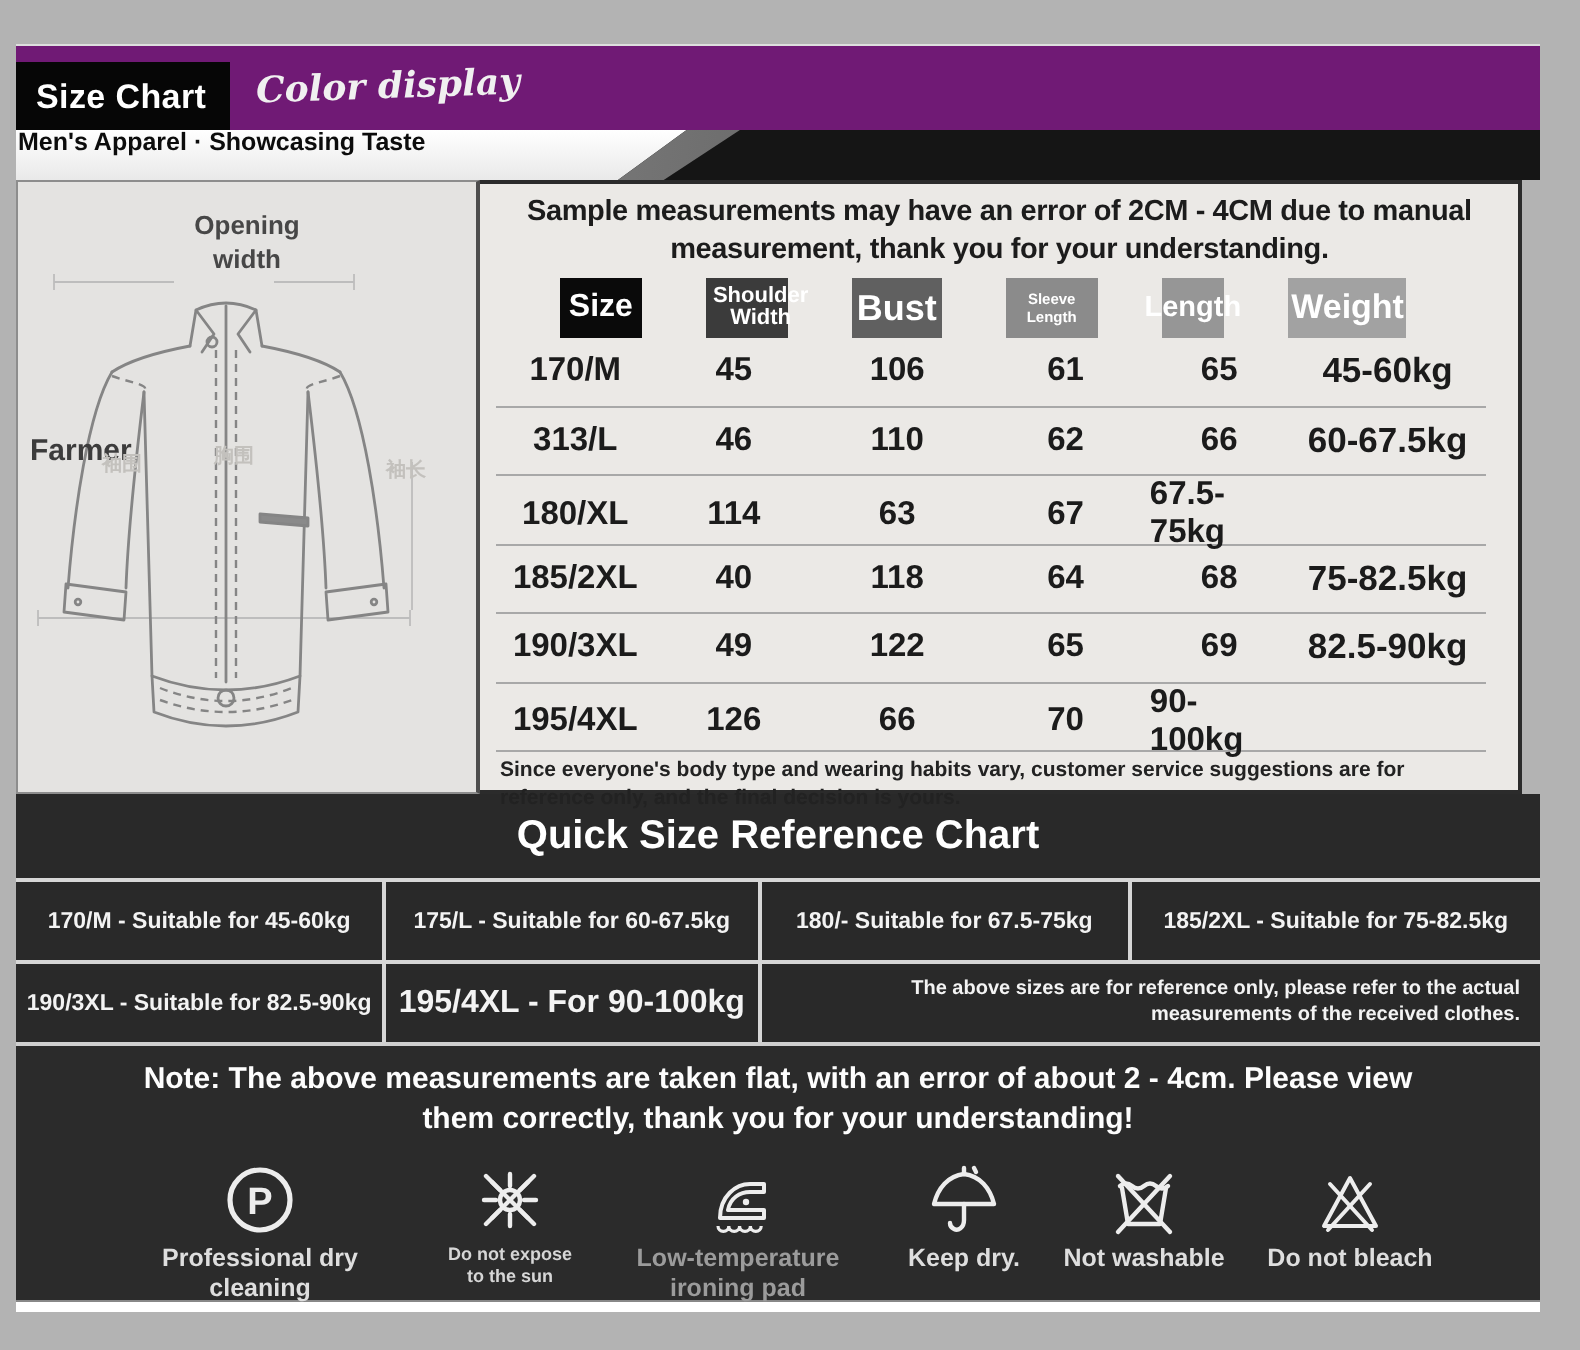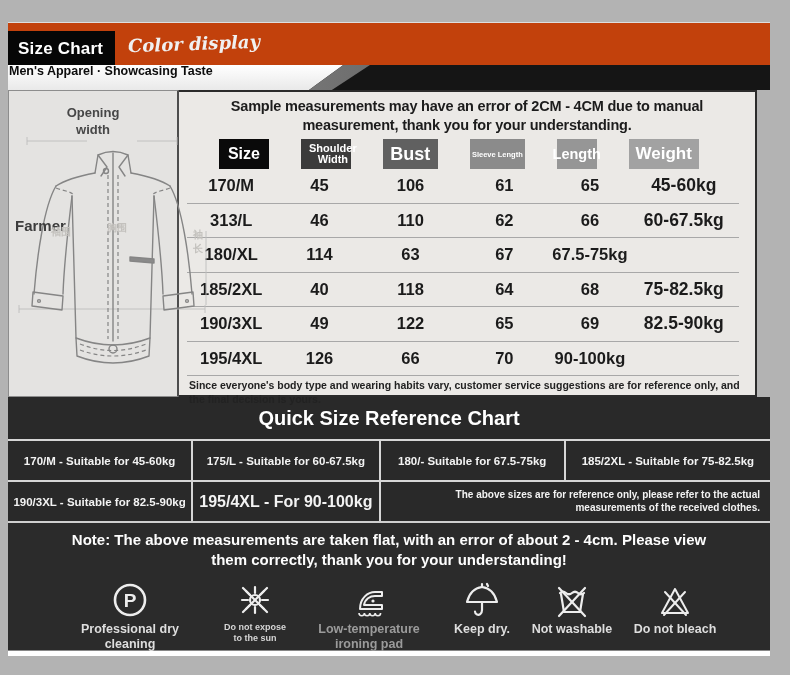--- a/index.html
+++ b/index.html
@@ -7,21 +7,21 @@
   body {
     background: #b3b3b3;
     font-family: "Liberation Sans", sans-serif;
     position: relative;
     overflow: hidden;
   }
   .content { position: absolute; left: 8px; top: 22px; width: 762px; }
 
   
   .header-bar {
-    height: 43px; background: #c2410c; position: relative;
+    height: 43px; background: #701a75; position: relative;
     border-top: 1px solid #dedede;
   }
   .size-chart-box {
     position: absolute; left: 0; top: 8px; height: 35px;
     background: #060606; padding: 0 12px 0 10px; min-width: 92px;
     display: flex; align-items: center;
   }
   .size-chart-box span { color: #fff; font-weight: bold; font-size: 17px; letter-spacing: 0.2px; }
   .script-text {
     position: absolute; left: 120px; top: 10px;
@@ -41,21 +41,21 @@
     clip-path: polygon(44% 0, 47.5% 0, 42.5% 100%, 39.5% 100%);
   }
   .tagline-text {
     position: absolute; left: 1px; top: 0; width: 220px;
     font-weight: bold; font-size: 12.5px; line-height: 12.3px; color: #0c0c0c;
   }
 
   
   .body-row { display: flex; height: 307px; padding-right: 13px; }
   .jacket-panel {
-    width: 171px; background: #e4e3e1; position: relative; flex-shrink: 0;
+    width: 232px; background: #e4e3e1; position: relative; flex-shrink: 0;
     border: 1px solid #8d8d8d; border-right: 2px solid #4d4d4d;
   }
   .opening-width {
     position: absolute; left: 0; top: 14px; width: 100%; text-align: center;
     font-weight: bold; font-size: 13px; line-height: 1.3; color: #474747; white-space: pre-line;
   }
   .farmer-label {
     position: absolute; left: 6px; top: 126px;
     font-weight: bold; font-size: 15px; color: #3c3c3c;
   }

